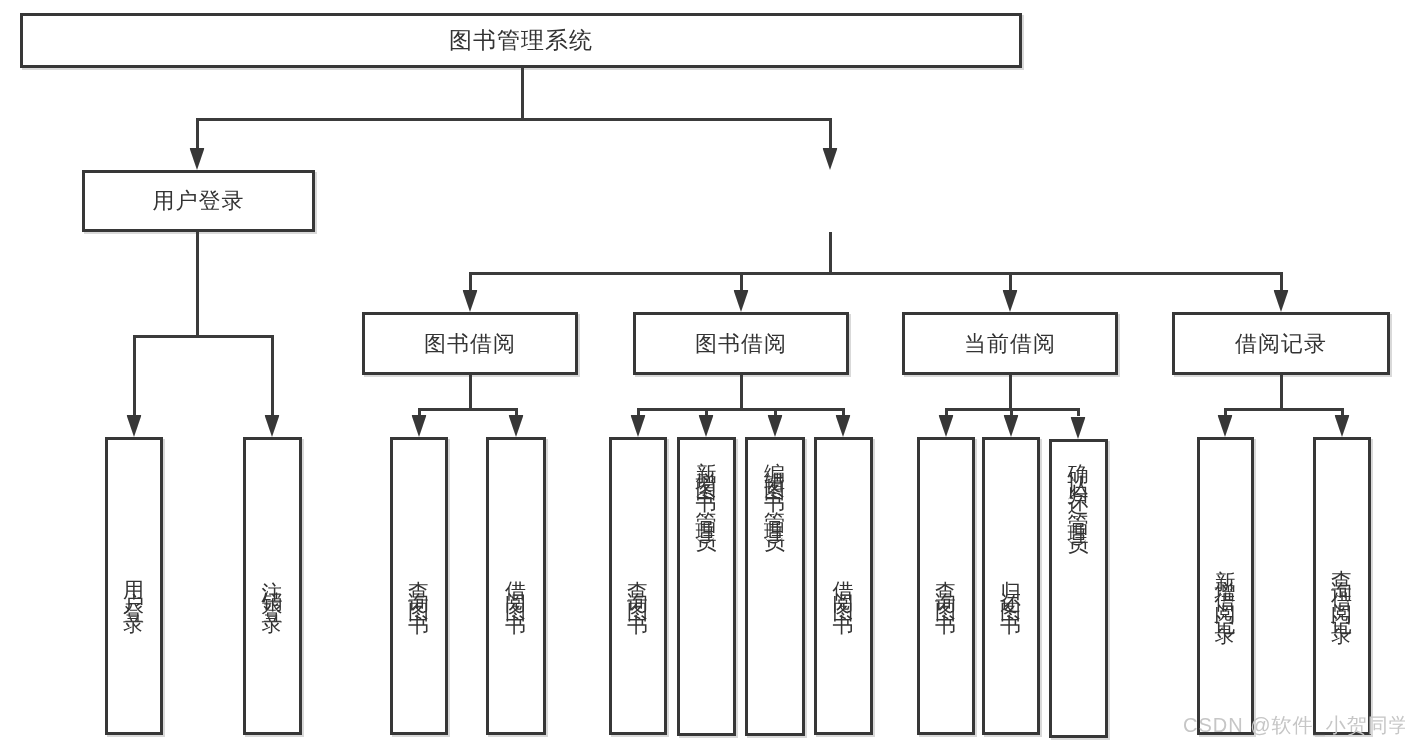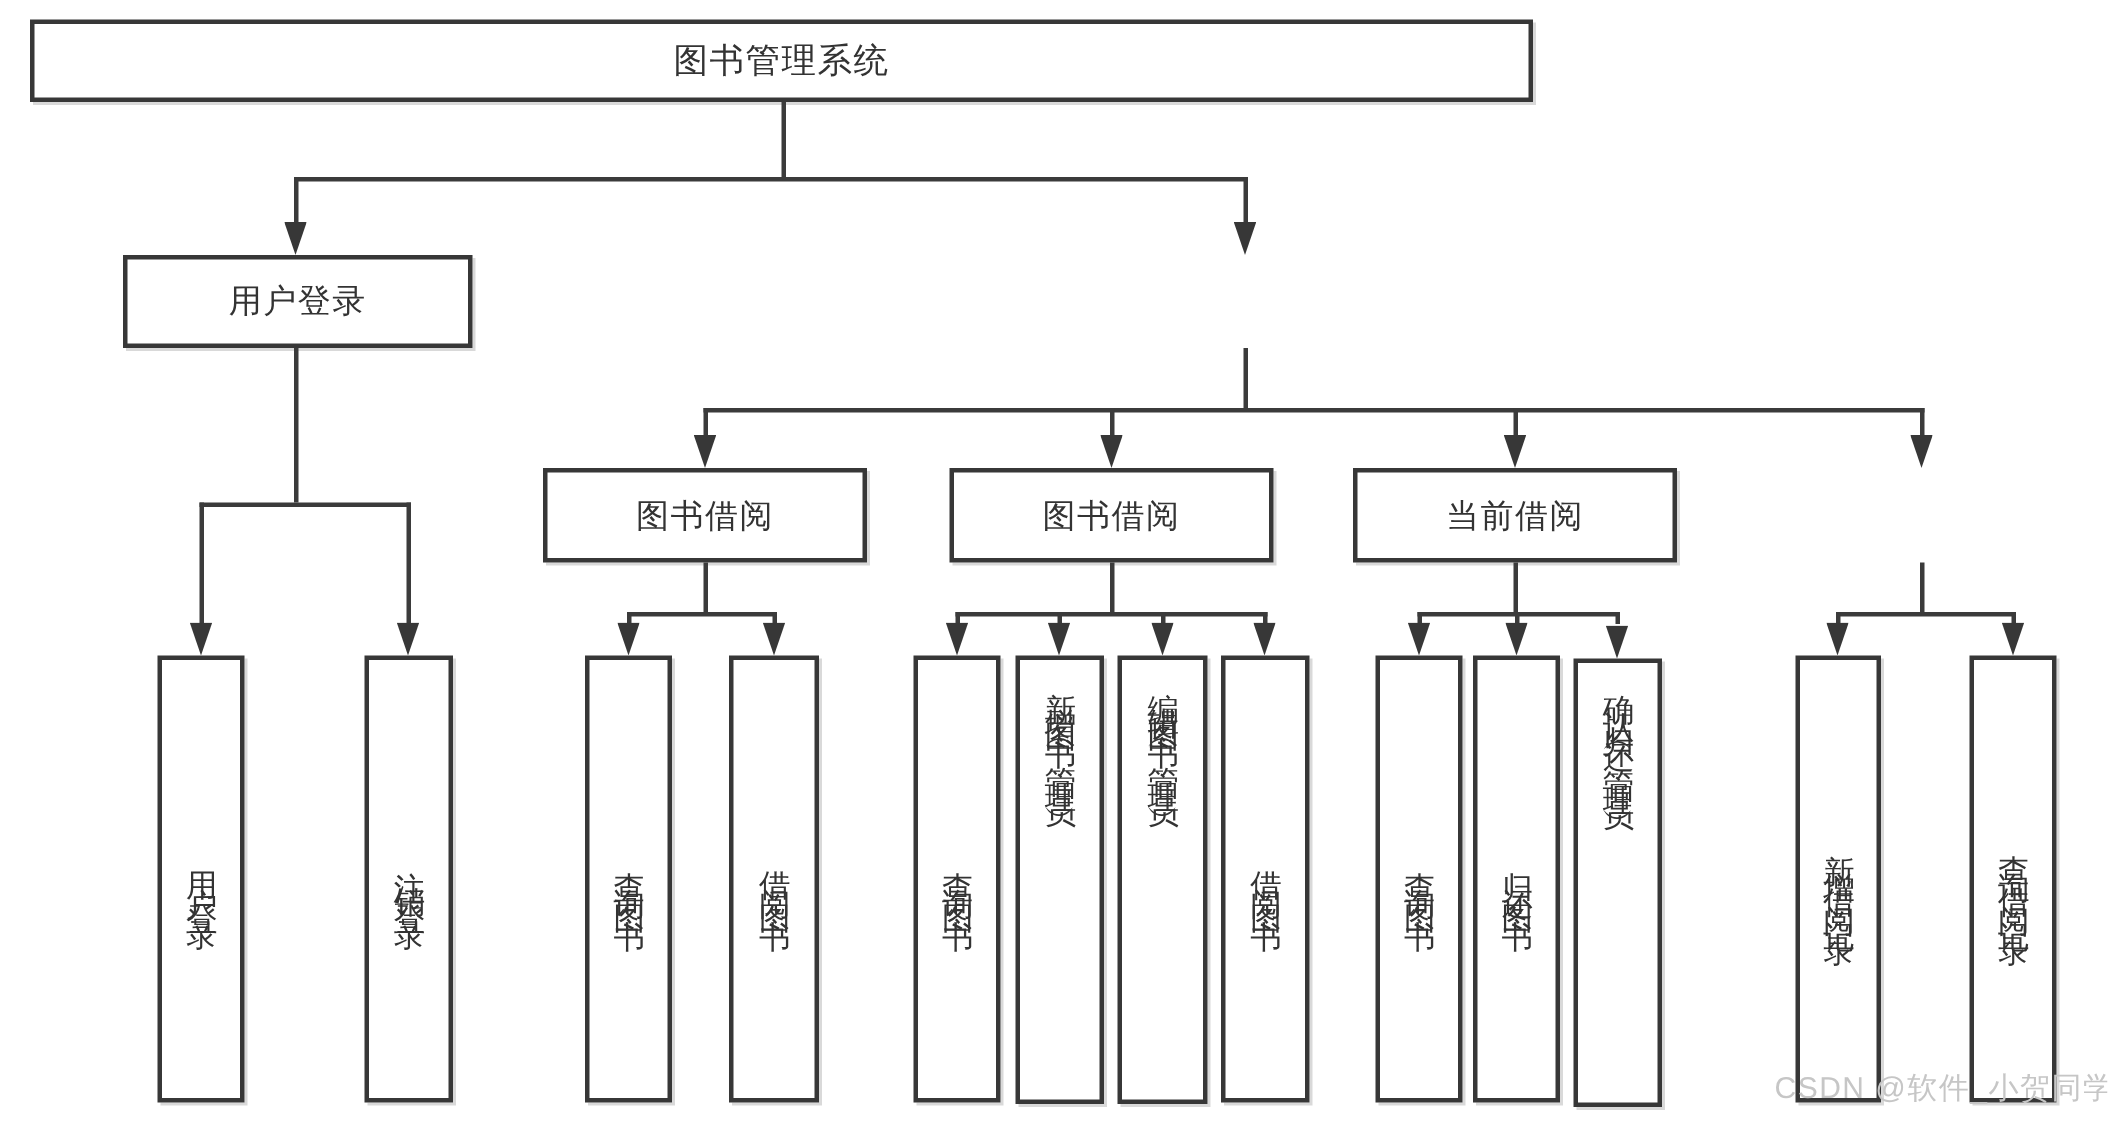--- a/index.html
+++ b/index.html
@@ -35,20 +35,23 @@
   </div>
 
   <div class="box hbox" style="left:362px;top:312px;width:216px;height:63px">
     <span class="lbl">图书借阅</span>
   </div>
   <div class="box hbox" style="left:902px;top:312px;width:216px;height:63px">
     <span class="lbl">当前借阅</span>
   </div>
   <div class="box hbox" style="left:633px;top:312px;width:216px;height:63px">
     <span class="lbl">图书借阅</span>
+  </div>
+  <div class="box hbox" style="left:1172px;top:312px;width:218px;height:63px">
+    <span class="lbl">借阅记录</span>
   </div>
 
   <div class="box vbox" style="left:105px;top:437px;width:58px;height:298px">
     <span class="lbl">用户登录</span>
   </div>
   <div class="box vbox" style="left:243px;top:437px;width:59px;height:298px">
     <span class="lbl">注销登录</span>
   </div>
 
   <div class="box vbox" style="left:390px;top:437px;width:58px;height:298px">

